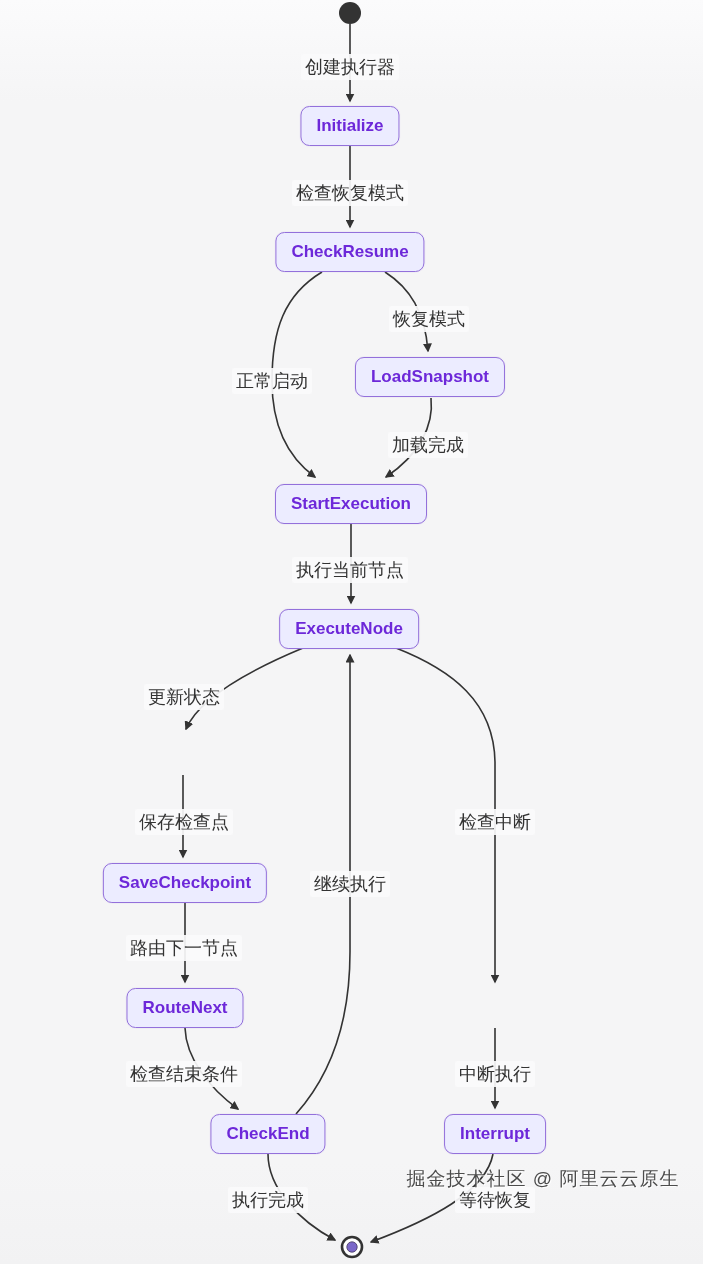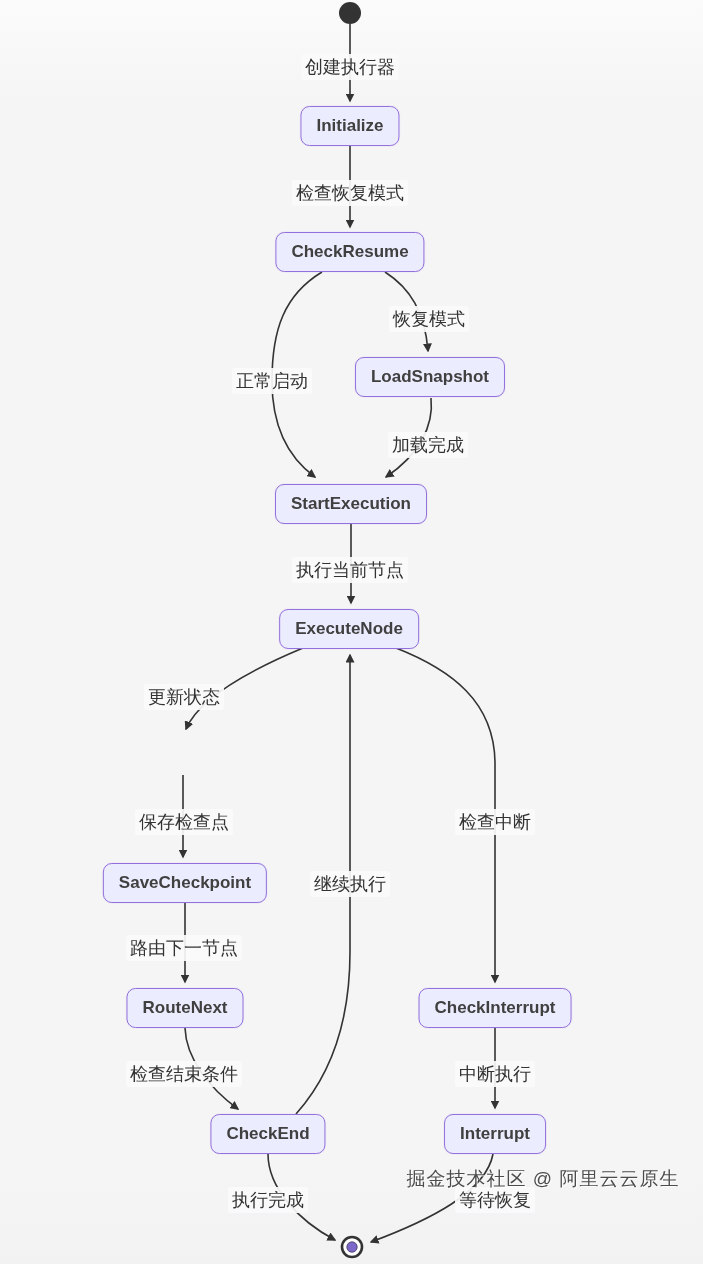--- a/index.html
+++ b/index.html
@@ -6,21 +6,21 @@
   body{font-family:"Liberation Sans",sans-serif;background:#e9e9ea;}
   .canvas{
     position:relative;width:703px;height:1264px;overflow:hidden;
     background:linear-gradient(180deg,#fbfbfc 0%,#f5f5f6 8%,#f5f5f6 92%,#f2f2f3 100%);
   }
   svg.edges{position:absolute;left:0;top:0;width:703px;height:1264px;}
   .node{
     position:absolute;transform:translate(-50%,-50%);
     background:#ECECFF;border:1.4px solid #9370DB;border-radius:9px;
     height:38px;line-height:38px;padding:0 15px;white-space:nowrap;
-    font-size:17px;font-weight:600;color:#404040;text-align:center;
+    font-size:17px;font-weight:600;color:#6d28d9;text-align:center;
     box-shadow:0 0 0 1px rgba(147,112,219,0.06);
   }
   .elabel{
     position:absolute;transform:translate(-50%,-50%);
     font-size:18px;color:#333;white-space:nowrap;
     background:rgba(250,250,251,0.92);padding:1px 4px;border-radius:2px;
   }
   .watermark{
     position:absolute;transform:translate(-50%,-50%);
     font-size:19px;color:#4c4c4c;white-space:nowrap;letter-spacing:1px;
@@ -64,21 +64,20 @@
     </g>
   </svg>
 
   <div class="node" style="left:350px;top:126px">Initialize</div>
   <div class="node" style="left:430px;top:377px">LoadSnapshot</div>
   <div class="node" style="left:350px;top:252px">CheckResume</div>
   <div class="node" style="left:351px;top:504px">StartExecution</div>
   <div class="node" style="left:349px;top:629px">ExecuteNode</div>
   <div class="node" style="left:185px;top:883px">SaveCheckpoint</div>
   <div class="node" style="left:185px;top:1008px">RouteNext</div>
-  <div class="node" style="left:495px;top:1008px">CheckInterrupt</div>
   <div class="node" style="left:268px;top:1134px">CheckEnd</div>
   <div class="node" style="left:495px;top:1134px">Interrupt</div>
 
   <div class="elabel" style="left:350px;top:67px">创建执行器</div>
   <div class="elabel" style="left:350px;top:193px">检查恢复模式</div>
   <div class="elabel" style="left:272px;top:381px">正常启动</div>
   <div class="elabel" style="left:429px;top:319px">恢复模式</div>
   <div class="elabel" style="left:428px;top:445px">加载完成</div>
   <div class="elabel" style="left:350px;top:570px">执行当前节点</div>
   <div class="elabel" style="left:184px;top:697px">更新状态</div>

